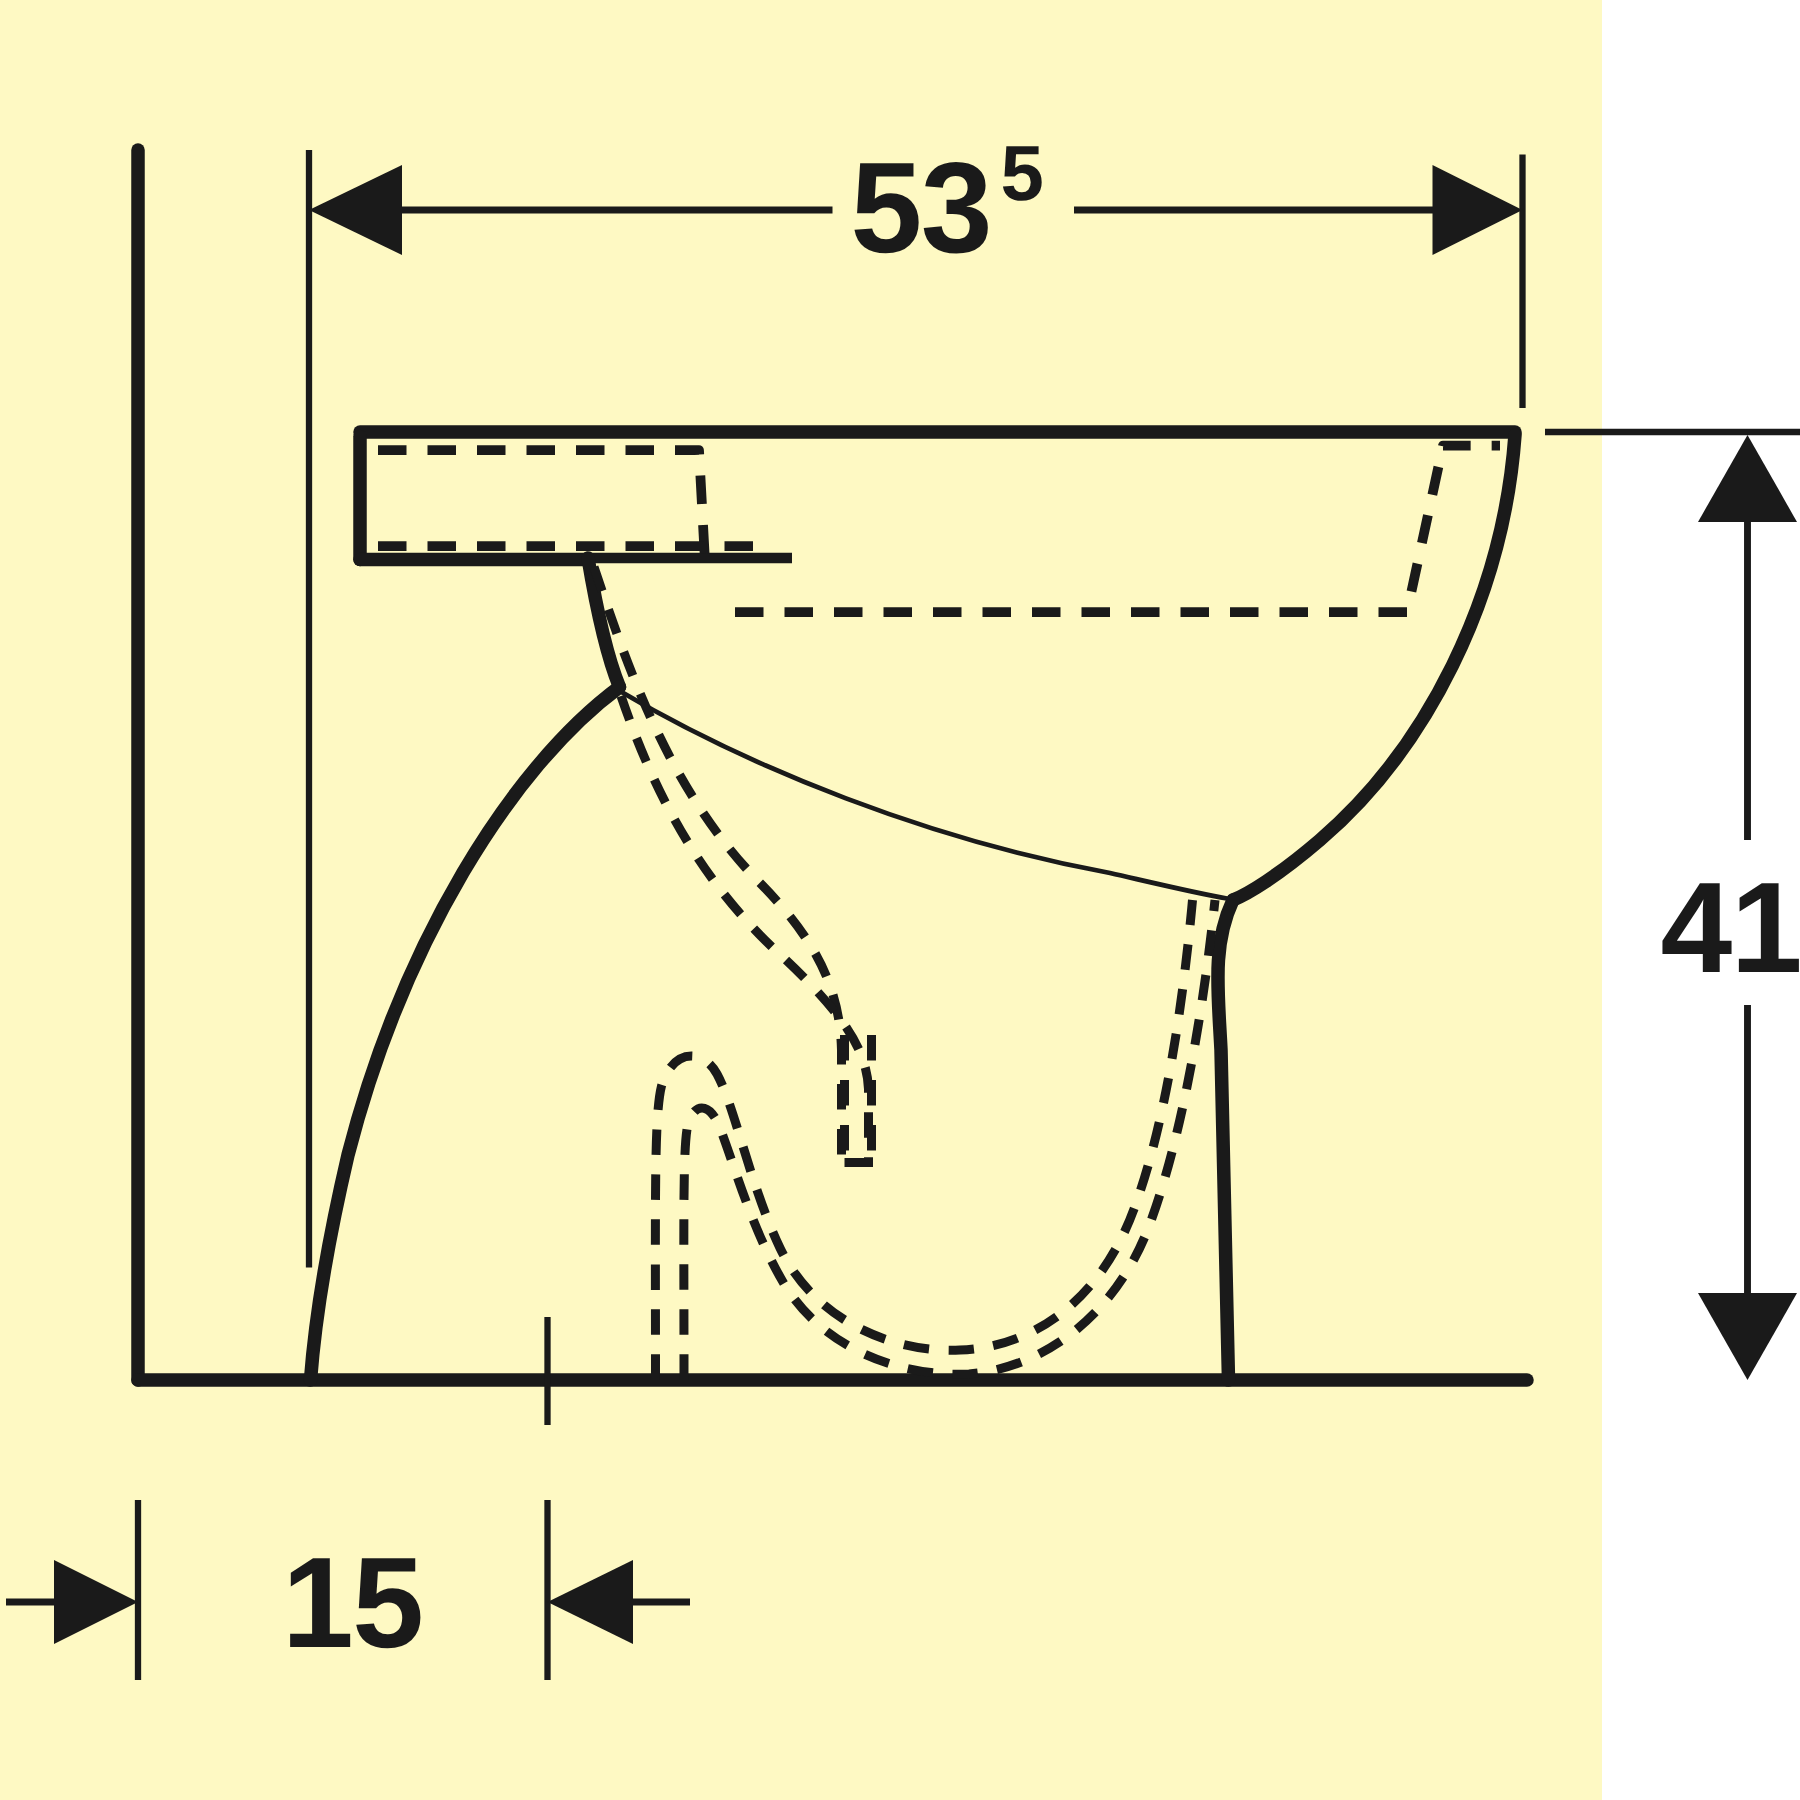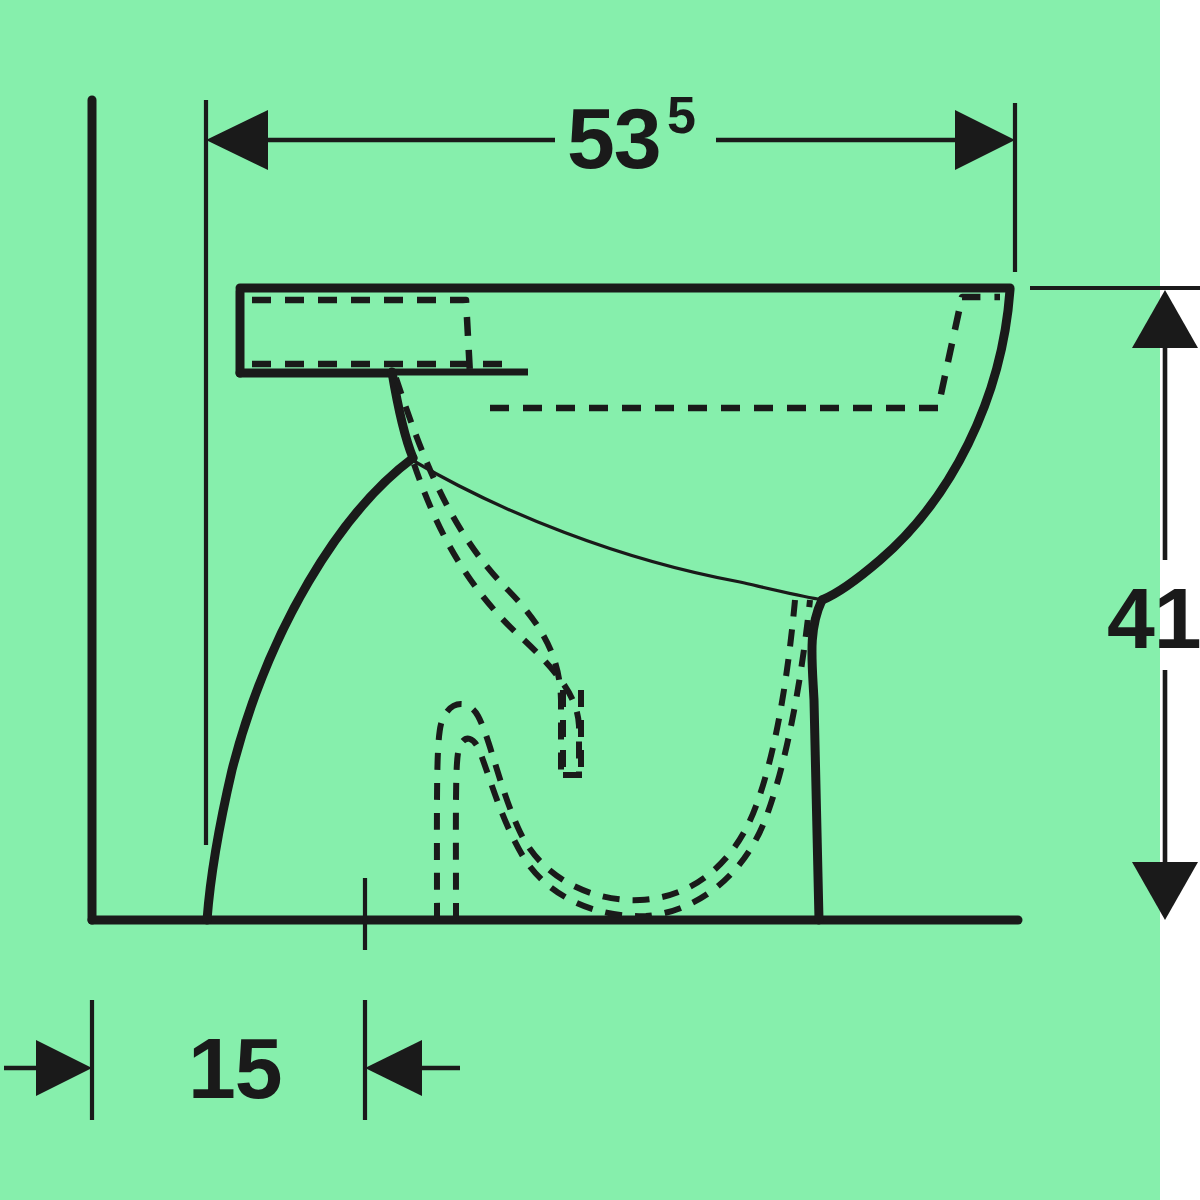--- a/index.html
+++ b/index.html
@@ -8,23 +8,23 @@
     background: #ffffff;
   }
   body {
     width: 1200px;
     height: 1200px;
     font-family: "Liberation Sans", sans-serif;
     overflow: hidden;
   }
   #drawing-root {
     position: relative;
-    width: 1160px;
+    width: 1068px;
     height: 1200px;
-    background: #86efac;
+    background: #fef9c3;
   }
   svg#technical-drawing {
     display: block;
     width: 1200px;
     height: 1200px;
   }
   .solid-heavy {
     fill: none;
     stroke: #1a1a1a;
     stroke-width: 9;

